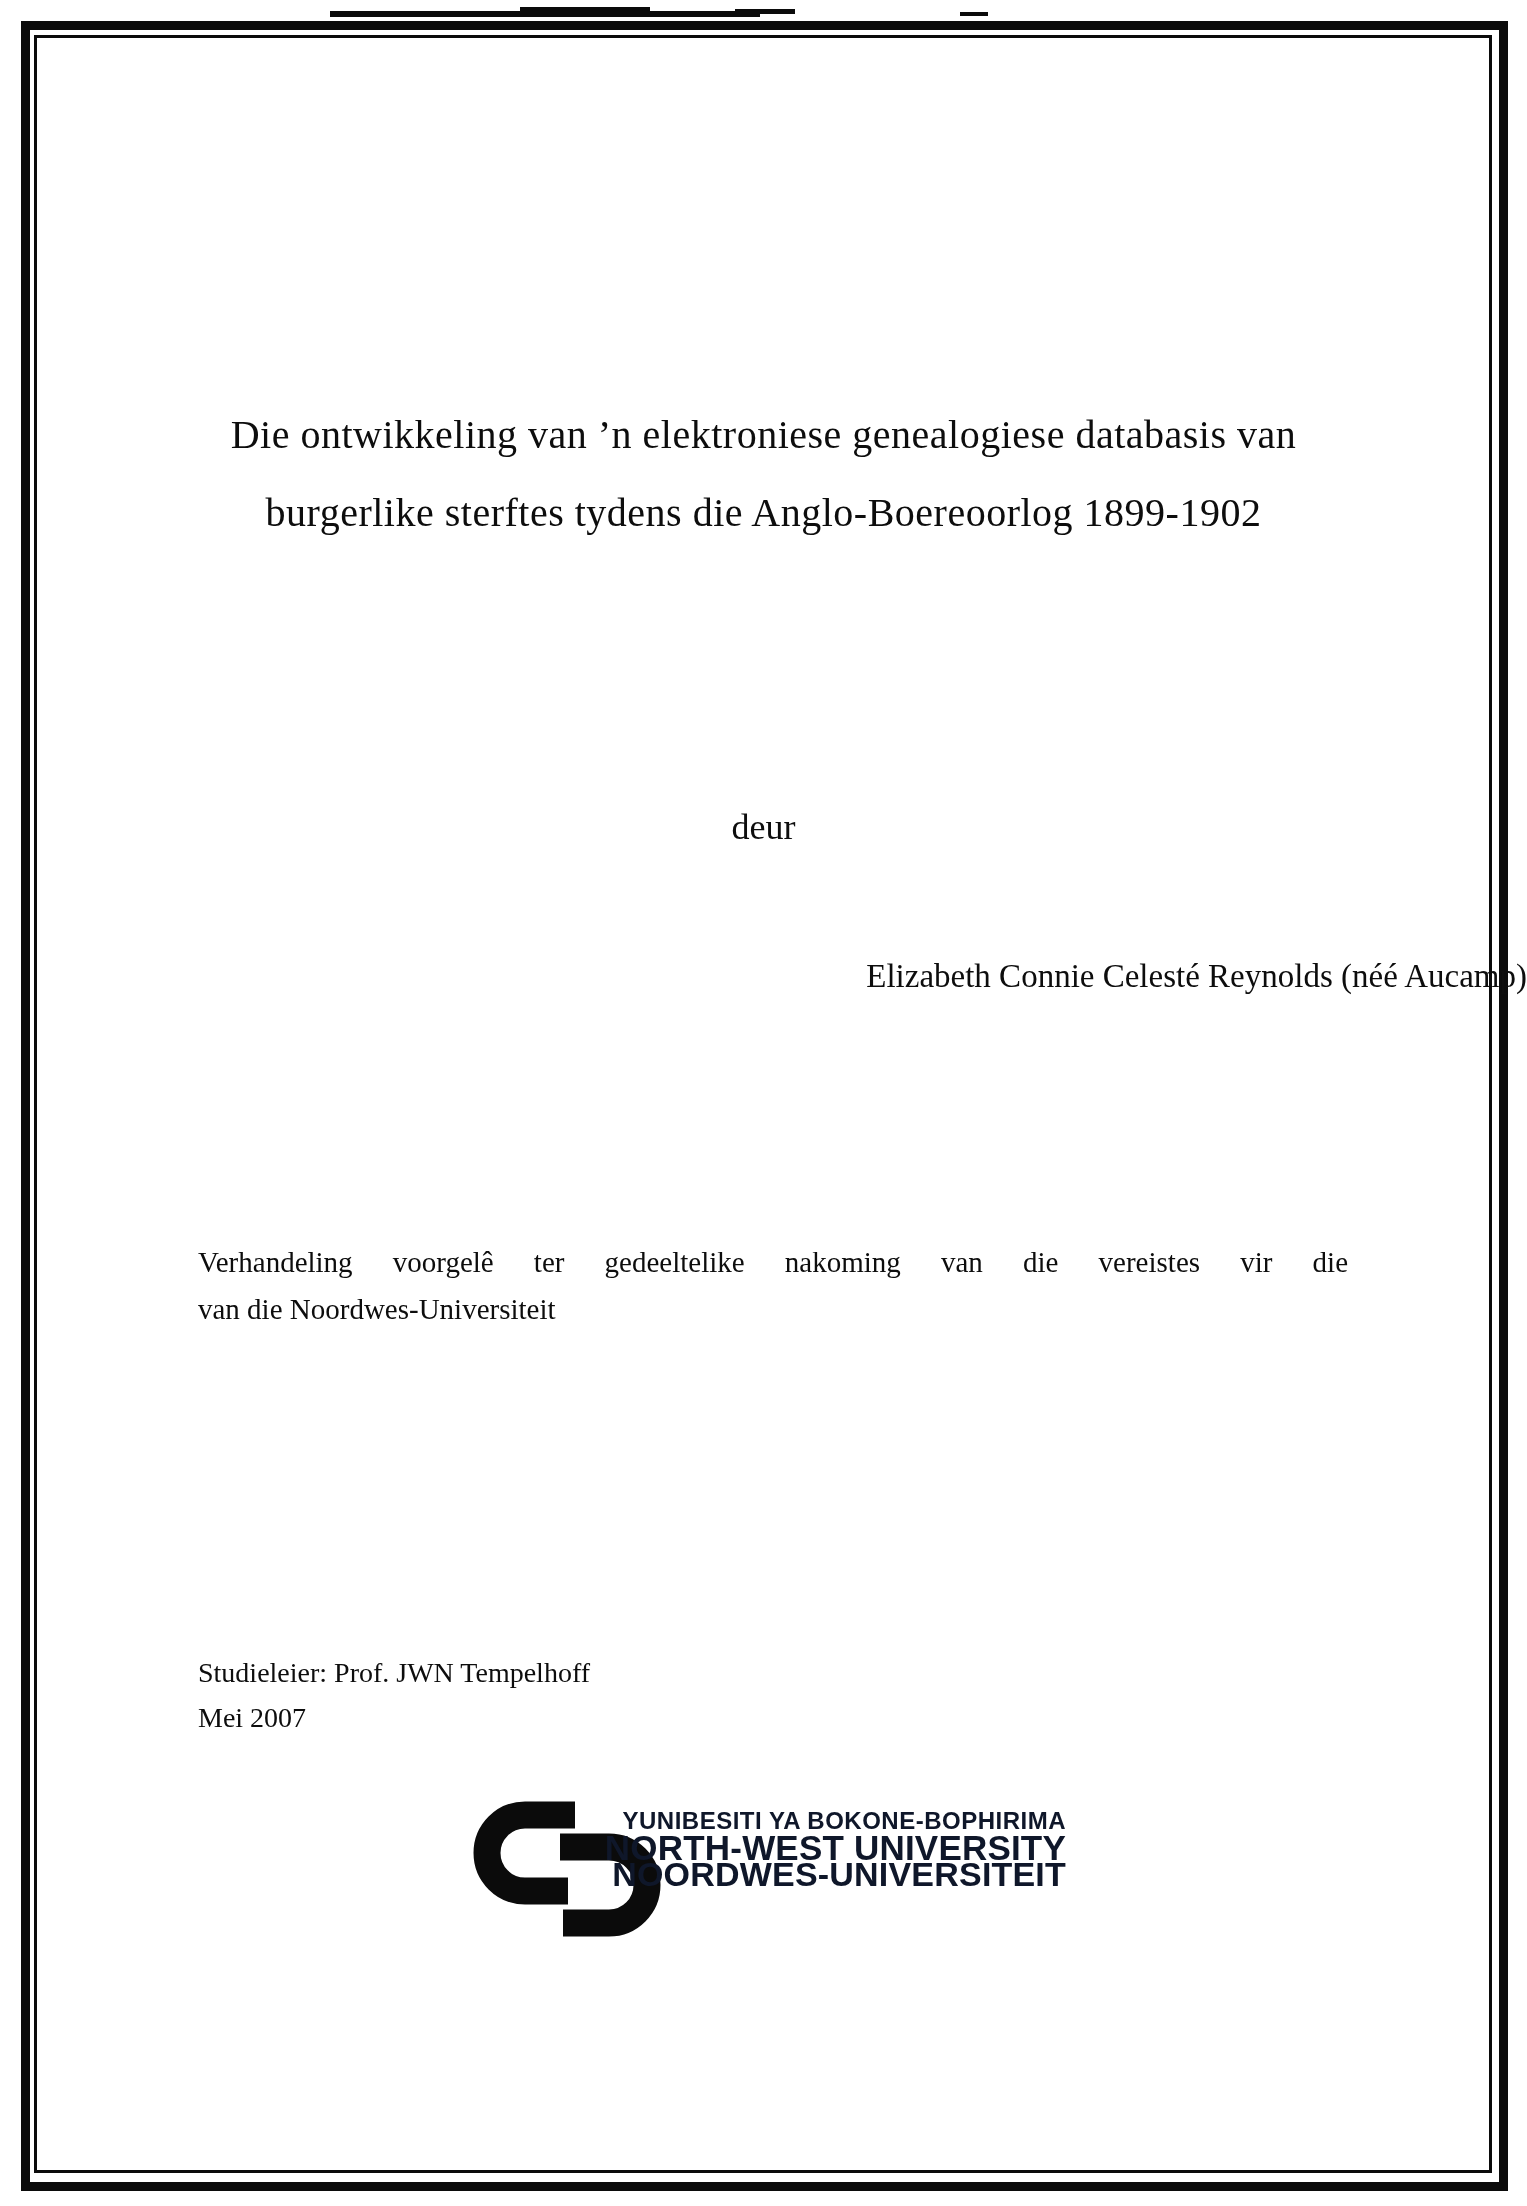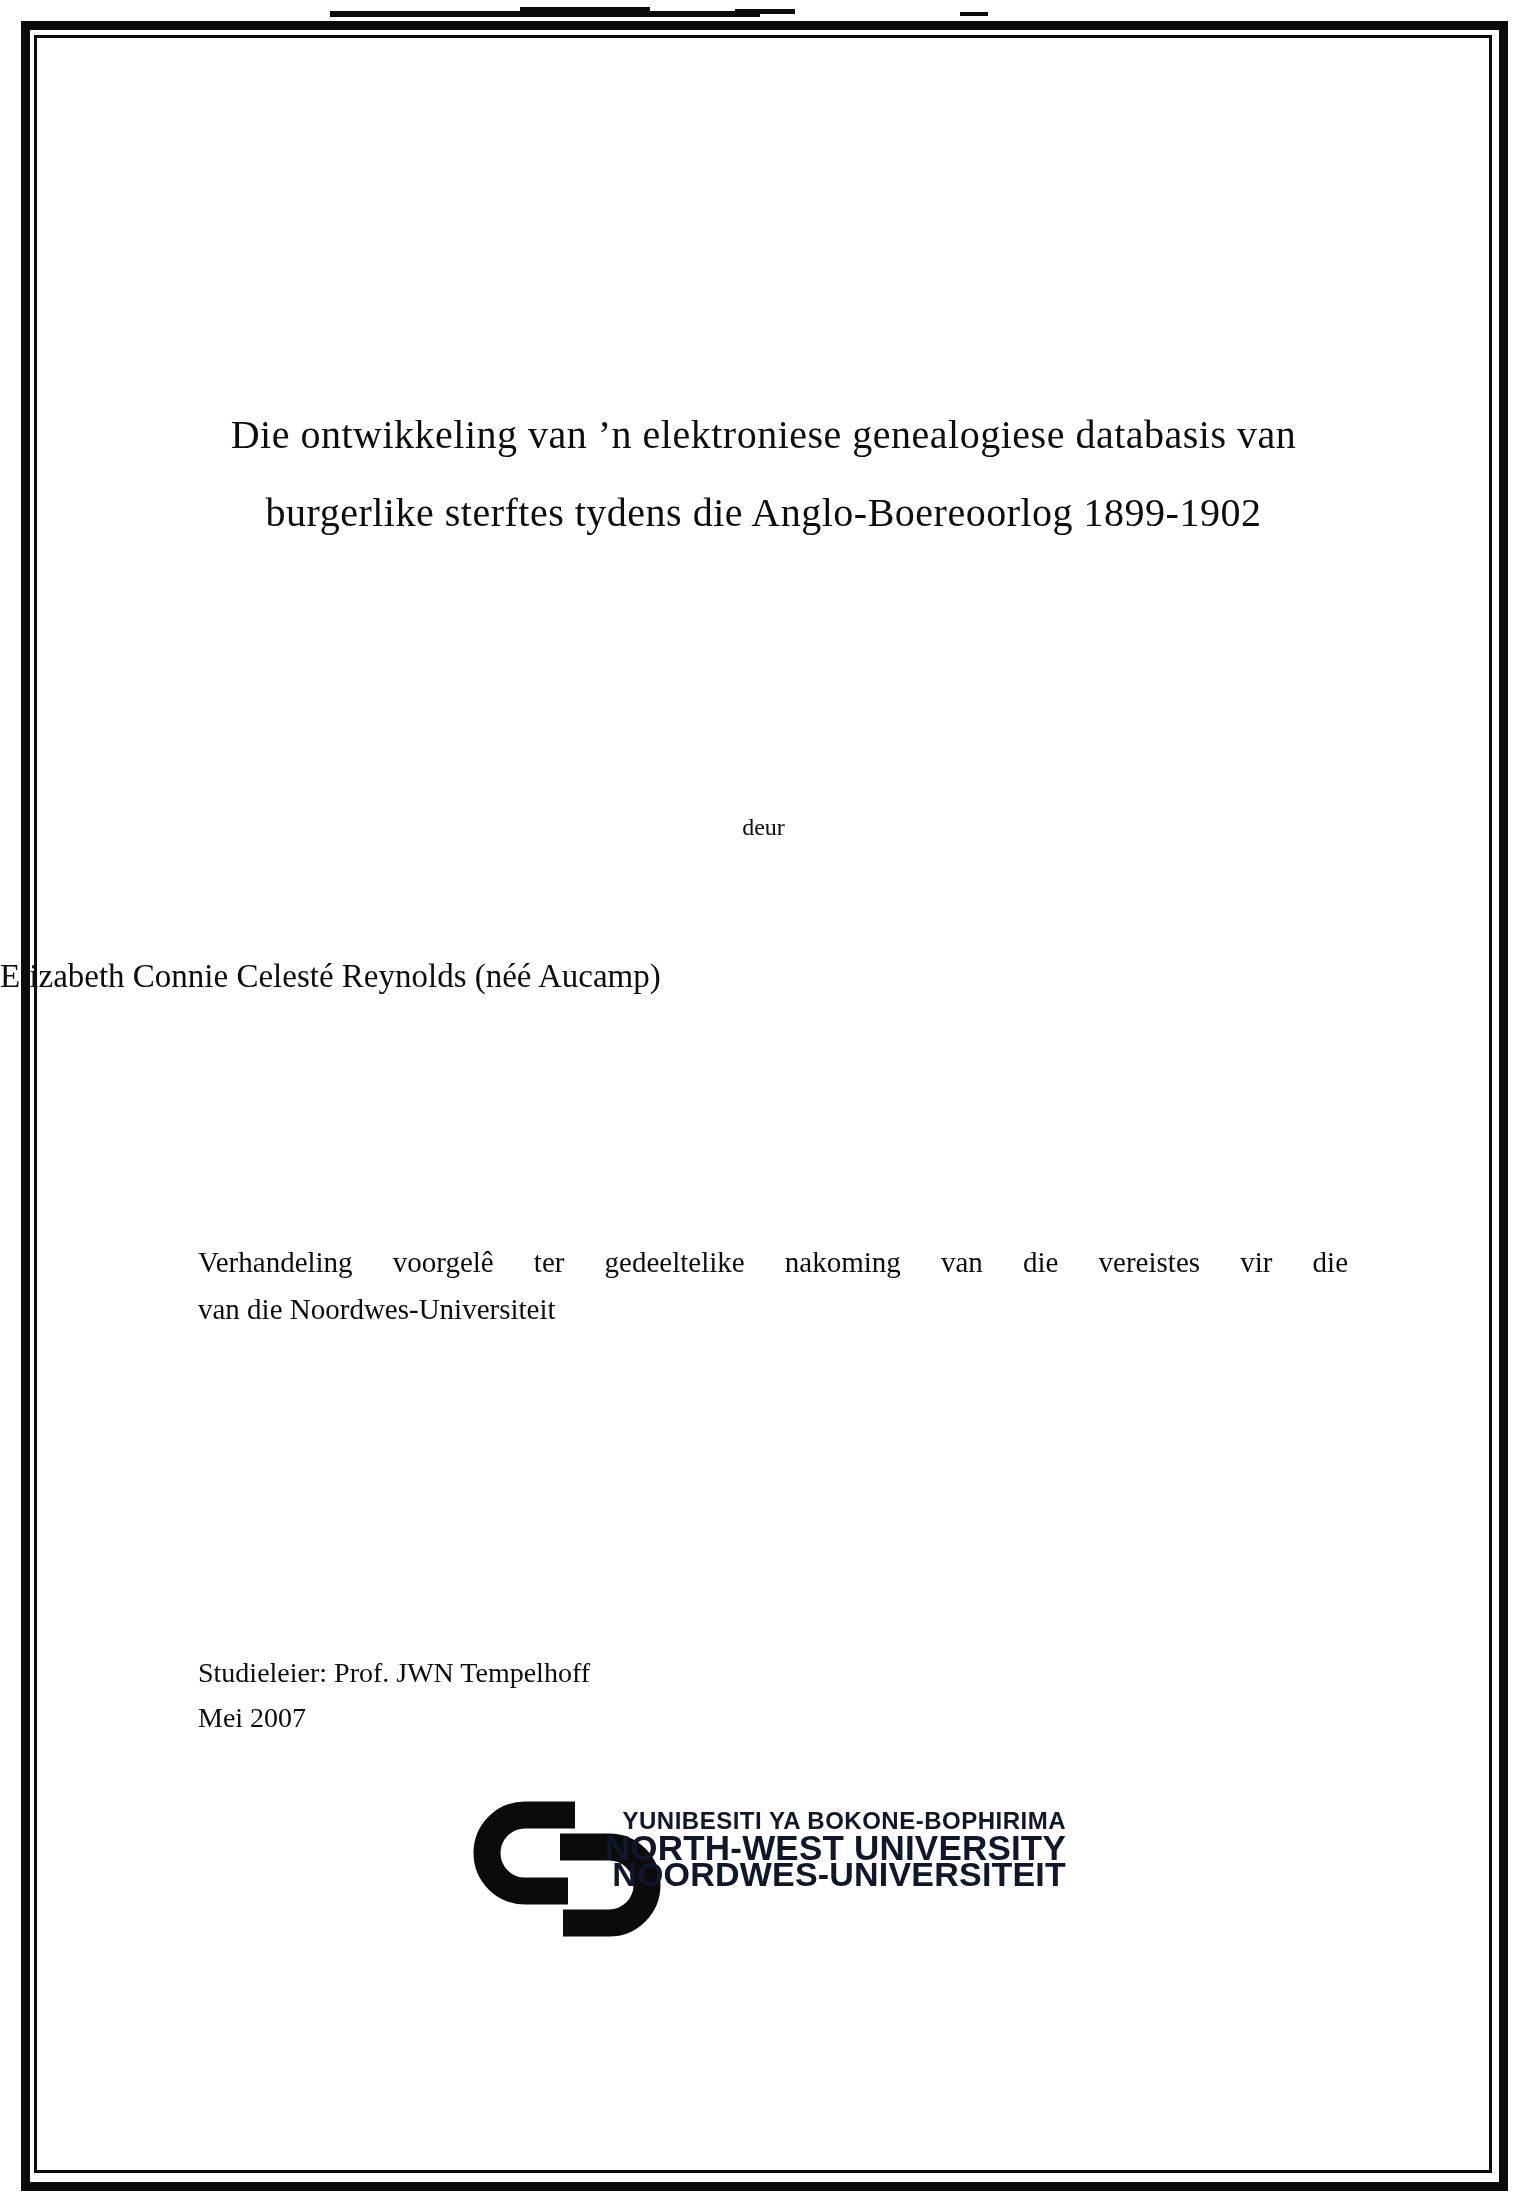--- a/index.html
+++ b/index.html
@@ -43,27 +43,27 @@
     left: 60px; right: 60px; top: 396px;
     text-align: center;
     font-size: 40px;
     line-height: 78px;
     letter-spacing: 0.5px;
   }
   .byline {
     position: absolute;
     left: 0; right: 0; top: 810px;
     text-align: center;
-    font-size: 24px;
+    font-size: 36px;
     line-height: 34px;
   }
   .author {
     position: absolute;
-    left: 0; right: 0; top: 956px;
-    text-align: left;
+    left: 11px; right: 0; top: 956px;
+    text-align: right;
     font-size: 33px;
     line-height: 40px;
   }
   .statement {
     position: absolute;
     left: 198px; top: 1230px;
     width: 1150px;
     font-size: 29px;
     line-height: 47px;
   }

